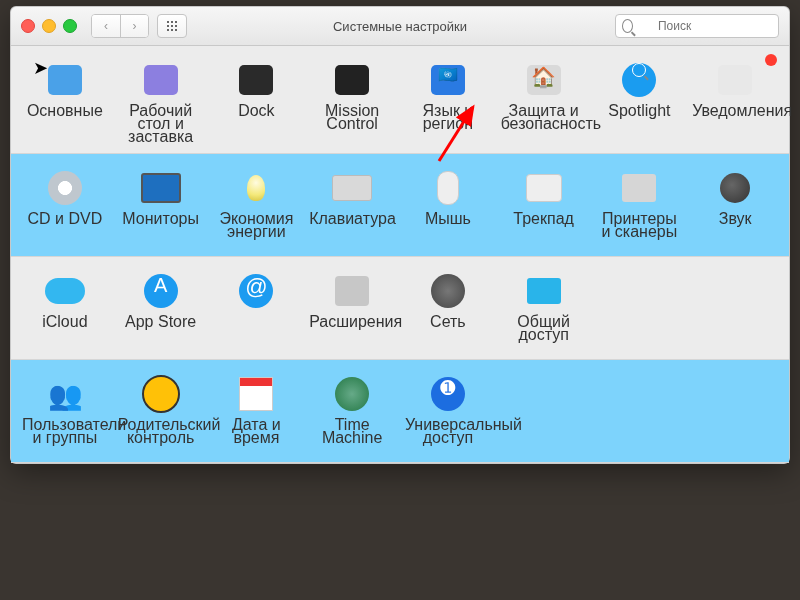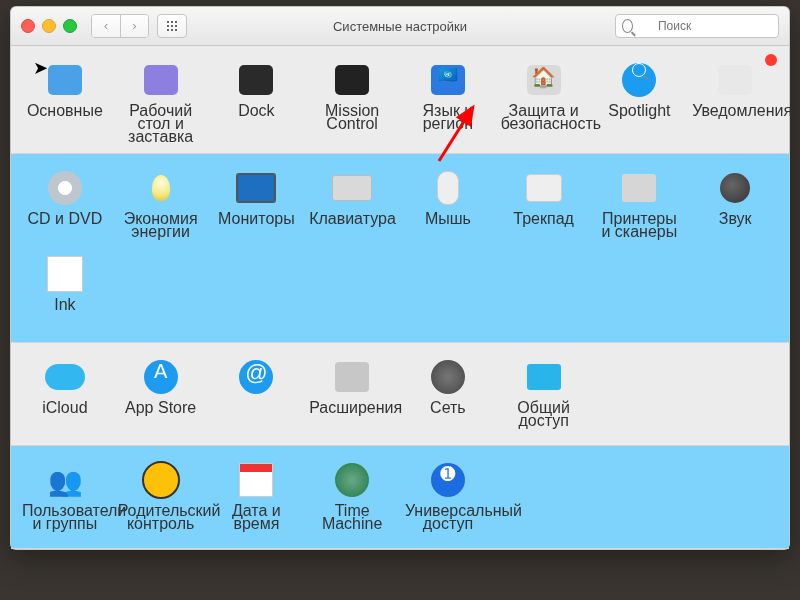--- a/index.html
+++ b/index.html
@@ -200,32 +200,32 @@
       </div>
       <div class="section alt">
         <div class="item">
           <div class="ic">
             <div class="circ cd"></div>
           </div>
           <div class="label">CD и DVD</div>
         </div>
         <div class="item">
           <div class="ic">
+            <div class="monitor"></div>
+          </div>
+          <div class="label">Мониторы</div>
+        </div>
+        <div class="item">
+          <div class="ic">
             <div class="bulb"></div>
           </div>
           <div class="label">Экономия энергии</div>
         </div>
         <div class="item">
           <div class="ic">
-            <div class="monitor"></div>
-          </div>
-          <div class="label">Мониторы</div>
-        </div>
-        <div class="item">
-          <div class="ic">
             <div class="keyboard"></div>
           </div>
           <div class="label">Клавиатура</div>
         </div>
         <div class="item">
           <div class="ic">
             <div class="mouse"></div>
           </div>
           <div class="label">Мышь</div>
         </div>
@@ -239,26 +239,20 @@
           <div class="ic">
             <div class="printer"></div>
           </div>
           <div class="label">Принтеры и сканеры</div>
         </div>
         <div class="item">
           <div class="ic">
             <div class="speaker"></div>
           </div>
           <div class="label">Звук</div>
-        </div>
-        <div class="item">
-          <div class="ic">
-            <div class="ink-ic"></div>
-          </div>
-          <div class="label">Ink</div>
         </div>
       </div>
       <div class="section">
         <div class="item">
           <div class="ic">
             <div class="cloud"></div>
           </div>
           <div class="label">iCloud</div>
         </div>
         <div class="item">

